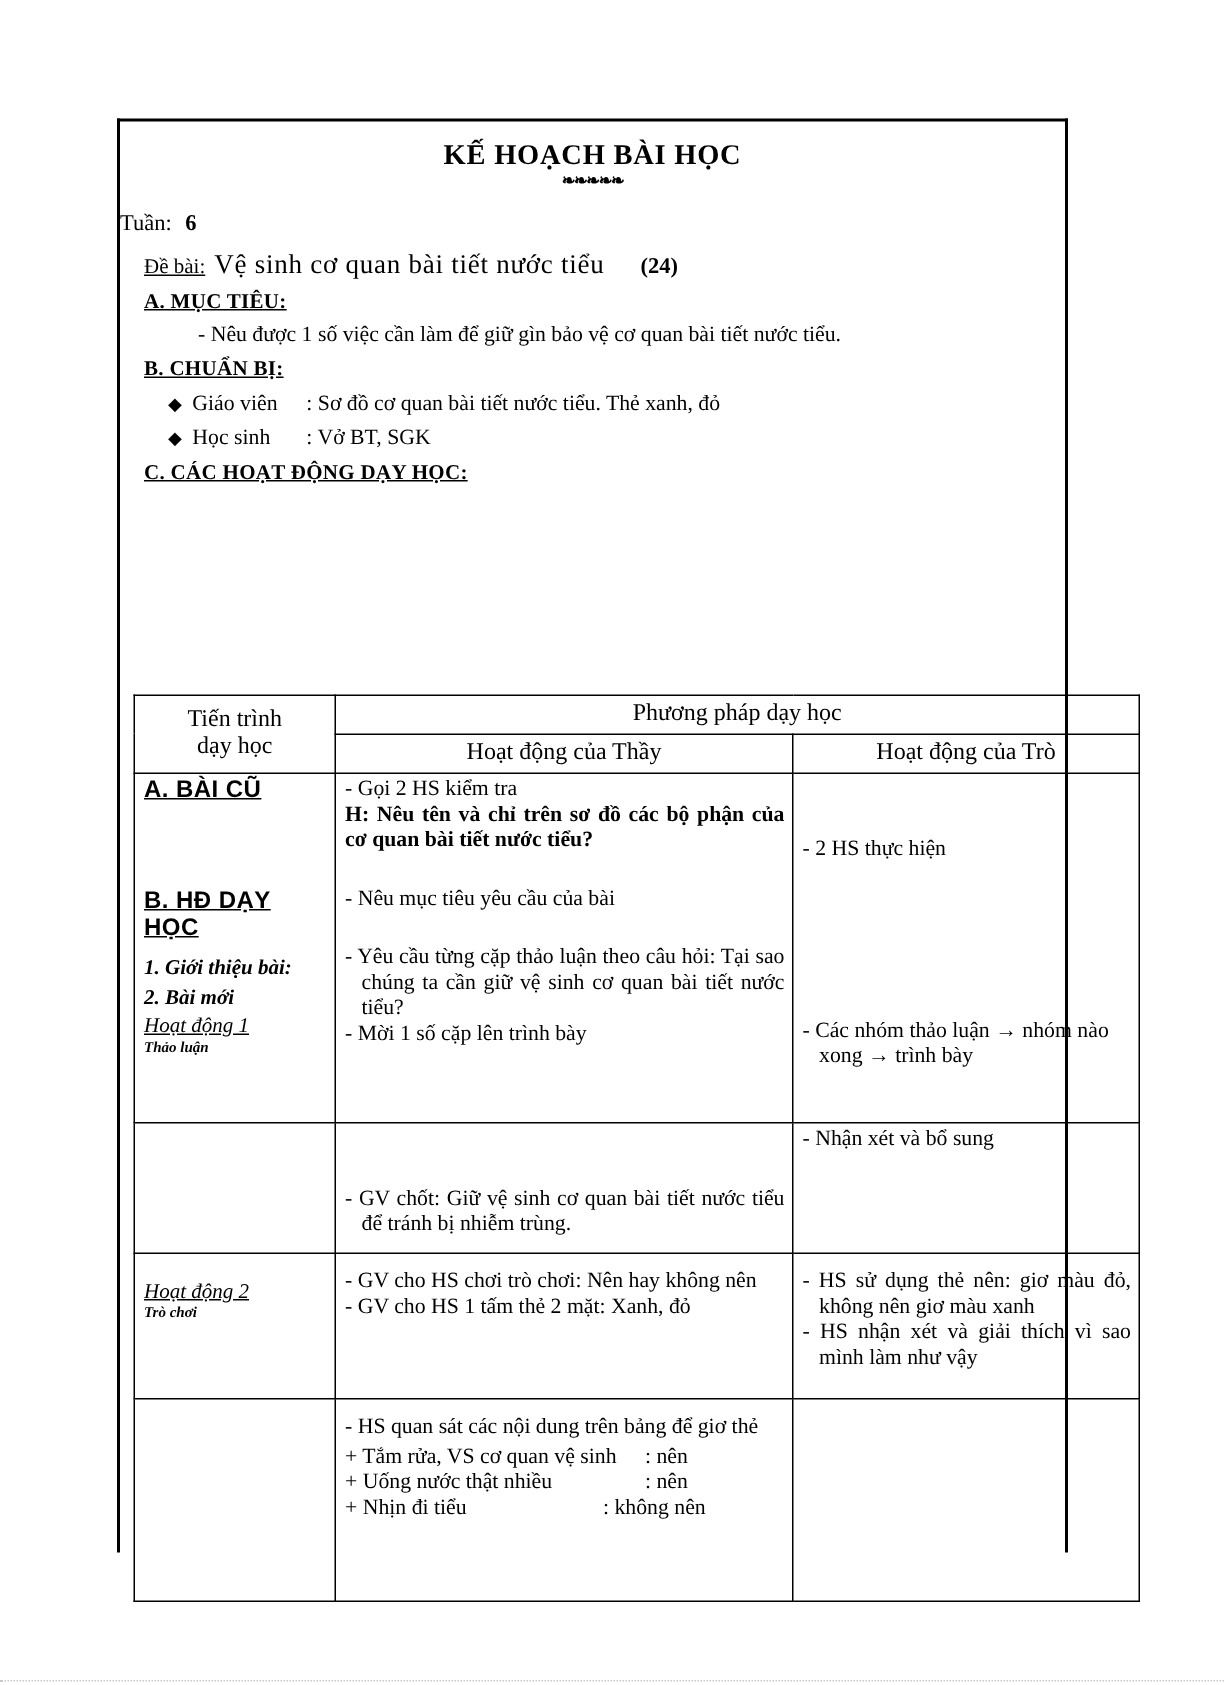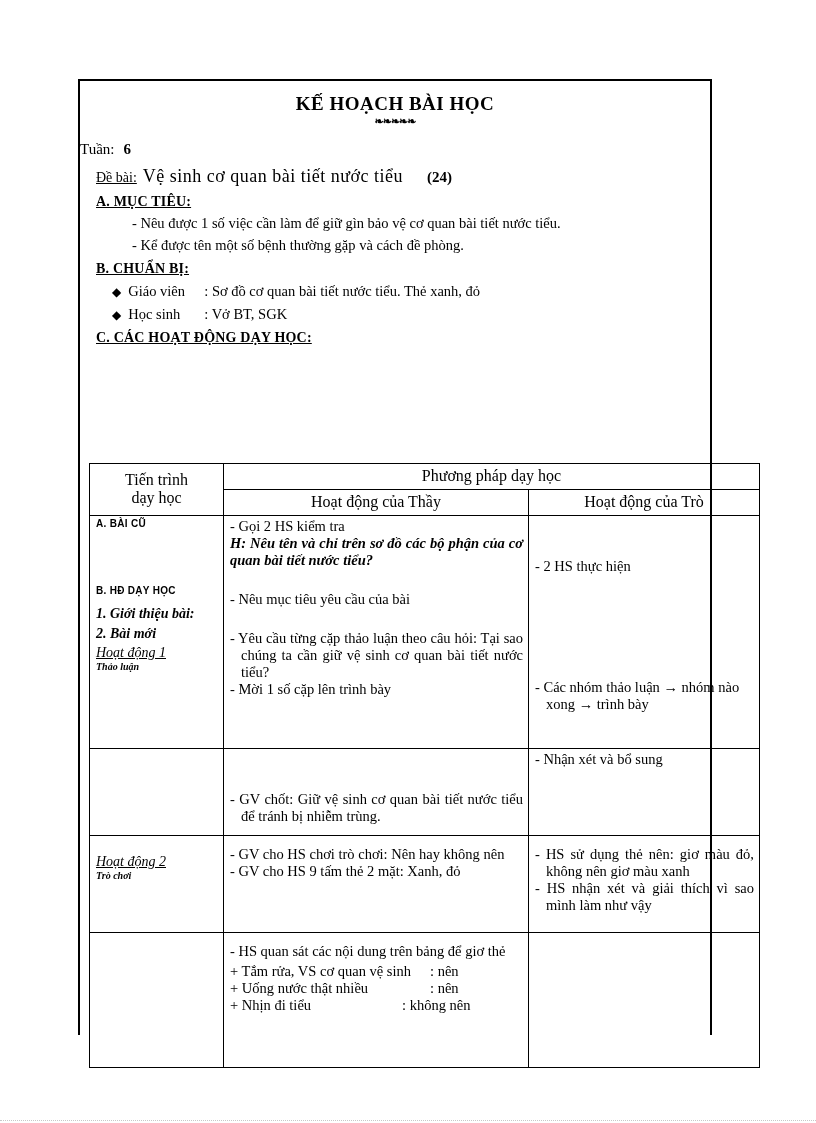--- a/index.html
+++ b/index.html
@@ -157,25 +157,26 @@
 
   .cell p { margin: 0 0 0 0; }
   .cell .just {
     text-align: justify;
     text-align-last: left;
   }
   .hang {
     padding-left: 11px;
     text-indent: -11px;
   }
-  .bold-italic { font-weight: bold; font-style: italic; }
+  .bold-italic { font-weight: bold; }
   .mono-head {
     font-family: "Liberation Sans", "DejaVu Sans", sans-serif;
     font-weight: bold;
-    font-size: 10px;
+    font-size: 16px;
+    text-decoration: underline;
     letter-spacing: 0.3px;
   }
   .step {
     font-weight: bold;
     font-style: italic;
     font-size: 14px;
   }
   .act-name {
     font-style: italic;
     text-decoration: underline;
@@ -219,21 +220,20 @@
     </div>
 
 
     <div class="lesson-line">
       <span class="lesson-label">Đề bài:</span><span class="lesson-title">Vệ sinh cơ quan bài tiết nước tiểu</span><span class="lesson-page">(24)</span>
     </div>
 
     <div class="sec-head">A. MỤC TIÊU:</div>
     <ul class="bullet-list">
       <li>- Nêu được 1 số việc cần làm để giữ gìn bảo vệ cơ quan bài tiết nước tiểu.</li>
-      <li>- Kể được tên một số bệnh thường gặp và cách đề phòng.</li>
     </ul>
 
     <div class="sec-head">B. CHUẨN BỊ:</div>
     <ul class="bullet-list dia-list">
       <li>
         <span class="dia">◆</span><span class="prep-role">Giáo viên</span><span>:</span>
         <span>Sơ đồ cơ quan bài tiết nước tiểu. Thẻ xanh, đỏ</span>
       </li>
       <li>
         <span class="dia">◆</span><span class="prep-role">Học sinh</span><span>:</span>
@@ -307,21 +307,21 @@
 
         <tr>
           <td class="cell" style="height:92px;">
             <div style="height:16px"></div>
             <p class="act-name">Hoạt động 2</p>
             <p class="act-sub">Trò chơi</p>
           </td>
           <td class="cell">
             <div style="height:8px"></div>
             <p class="hang just">- GV cho HS chơi trò chơi: Nên hay không nên</p>
-            <p class="hang">- GV cho HS 9 tấm thẻ 2 mặt: Xanh, đỏ</p>
+            <p class="hang">- GV cho HS 1 tấm thẻ 2 mặt: Xanh, đỏ</p>
           </td>
           <td class="cell">
             <div style="height:8px"></div>
             <p class="hang just">- HS sử dụng thẻ nên: giơ màu đỏ, không nên giơ màu xanh</p>
             <p class="hang just">- HS nhận xét và giải thích vì sao mình làm như vậy</p>
           </td>
         </tr>
 
         <tr>
           <td class="cell" style="height:130px;"></td>

